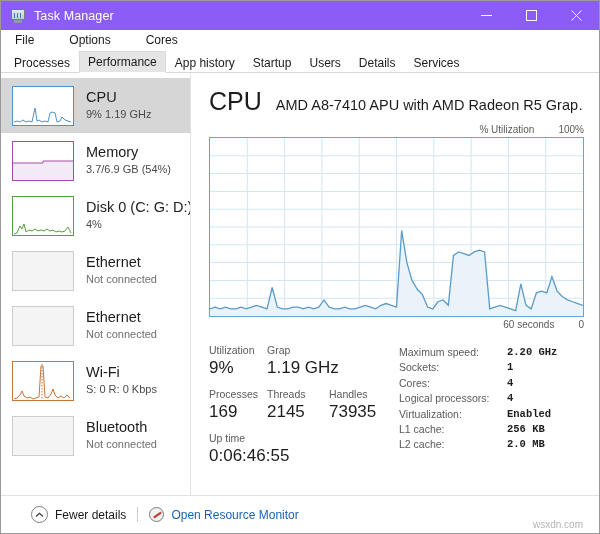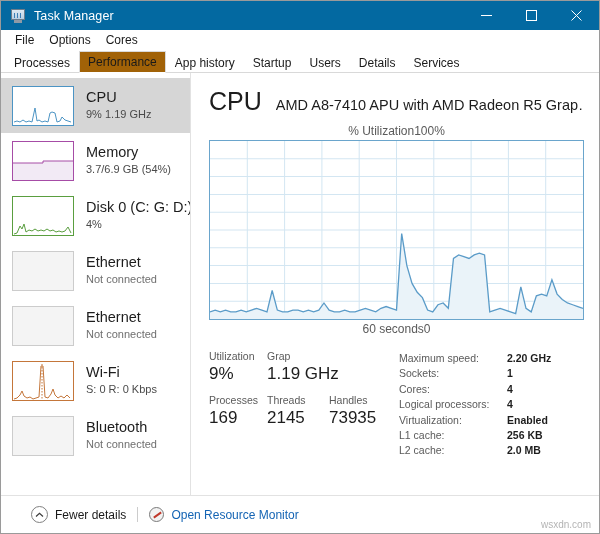--- a/index.html
+++ b/index.html
@@ -11,21 +11,21 @@
   }
   .window {
     width: 600px; height: 534px;
     display: flex; flex-direction: column;
     background: #ffffff;
     border: 1px solid #9a9a9a;
     position: relative;
   }
   
   .titlebar {
-    height: 29px; background: #0369a1;
+    height: 29px; background: #8b5cf6;
     display: flex; align-items: center;
     flex: 0 0 29px;
   }
   .title-icon {
     width: 16px; height: 16px; margin-left: 9px; margin-right: 8px;
     position: relative; flex: 0 0 16px;
   }
   .title-icon .mon {
     position: absolute; left: 1px; top: 1px; width: 14px; height: 11px;
     background: linear-gradient(#dfe9f2, #b9cfe3);
@@ -48,21 +48,21 @@
   .winbtns { margin-left: auto; display: flex; height: 29px; }
   .winbtn {
     width: 45px; height: 29px; display: flex;
     align-items: center; justify-content: center;
     color: #ffffff;
   }
   .winbtn svg { display: block; }
   
   .menubar {
     height: 21px; flex: 0 0 21px; display: flex; align-items: center;
-    background: #ffffff; padding-left: 7px;
+    background: #ffffff; padding-left: 7px; gap: 20px;
   }
   .menu-item {
     font-size: 12px; color: #1a1a1a; padding: 1px 8px 2px 7px;
   }
   
   .tabstrip {
     height: 22px; flex: 0 0 22px; display: flex; align-items: flex-end;
     background: #ffffff; position: relative; padding-left: 4px;
   }
   .tabstrip::after {
@@ -70,21 +70,21 @@
     height: 1px; background: #d9d9d9;
   }
   .tab {
     font-size: 12px; color: #1a1a1a;
     padding: 2px 8px 3px 8px; height: 21px; line-height: 17px;
     position: relative; z-index: 2;
     border: 1px solid transparent;
     background: transparent;
   }
   .tab.active {
-    background: #a16207;
+    background: #e5e5e5;
     border: 1px solid #d9d9d9;
     border-bottom-color: #ffffff;
     height: 22px;
   }
   
   .body {
     flex: 1 1 auto; display: flex; min-height: 0; background: #ffffff;
     position: relative;
   }
   
@@ -119,22 +119,22 @@
   }
   .cpu-head { display: flex; align-items: baseline; }
   .cpu-head .h1 {
     font-size: 25px; color: #1d1d1d; line-height: 28px; font-weight: normal;
   }
   .cpu-head .model {
     font-size: 14.5px; color: #1d1d1d; margin-left: 14px;
     white-space: nowrap; overflow: hidden;
   }
   .axis-row {
-    display: flex; justify-content: center;
-    font-size: 12px; color: #5a5a5a; margin-top: 9px; margin-bottom: 2px;
+    display: flex; justify-content: flex-end;
+    font-size: 10px; color: #5a5a5a; margin-top: 9px; margin-bottom: 2px; gap: 24px;
   }
   .graph {
     height: 180px; border: 1px solid #6aa5cc; position: relative;
     background: #ffffff; overflow: hidden;
   }
   .graph svg { display: block; width: 100%; height: 100%; }
   .axis-row.bottom { margin-top: 2px; margin-bottom: 12px; }
   
   .stats {
     display: flex; margin-top: 14px;
@@ -144,21 +144,21 @@
   .stat-cell { }
   .stat-cell.c1 { width: 58px; }
   .stat-cell.c2 { width: 62px; }
   .stat-label { font-size: 10.5px; color: #5a5a5a; line-height: 13px; }
   .stat-value { font-size: 17px; color: #1d1d1d; line-height: 22px; }
   .stats-right { flex: 1 1 auto; padding-top: 1px; }
   .spec-row { display: flex; line-height: 15.4px; }
   .spec-key {
     font-size: 10.5px; color: #5a5a5a; width: 108px; flex: 0 0 108px;
   }
-  .spec-val { font-size: 10.5px; color: #1d1d1d; font-weight: bold; }
+  .spec-val { font-size: 10.5px; color: #1d1d1d; font-weight: bold; font-family: Liberation Mono, monospace; }
   
   .footer {
     height: 38px; flex: 0 0 38px; border-top: 1px solid #e2e2e2;
     display: flex; align-items: center; padding-left: 30px; background: #ffffff;
   }
   .chev-circle {
     width: 17px; height: 17px; border-radius: 50%;
     border: 1px solid #808080; display: flex;
     align-items: center; justify-content: center; flex: 0 0 17px;
   }
@@ -171,21 +171,21 @@
   }
   .rm-icon::after {
     content: ""; position: absolute; left: 3px; top: 6px;
     width: 9px; height: 2px; background: #c0392b;
     transform: rotate(-35deg);
   }
   .rm-link {
     font-size: 12px; color: #1464b4; margin-left: 7px;
   }
   .watermark {
-    position: absolute; right: 8px; bottom: 3px;
+    position: absolute; right: 16px; bottom: 3px;
     font-size: 10px; color: #b4b4b4;
   }
 </style>
 </head>
 <body>
 
 <div class="window">
 
   <div class="titlebar">
     <div class="title-icon">
@@ -385,20 +385,26 @@
             </div>
             <div class="stat-cell c2">
               <div class="stat-label">Threads</div>
               <div class="stat-value">2145</div>
             </div>
             <div class="stat-cell">
               <div class="stat-label">Handles</div>
               <div class="stat-value">73935</div>
             </div>
           </div>
+          <div class="stat-row">
+            <div class="stat-cell">
+              <div class="stat-label">Up time</div>
+              <div class="stat-value">0:06:46:55</div>
+            </div>
+          </div>
         </div>
 
         <div class="stats-right">
           <div class="spec-row">
             <div class="spec-key">Maximum speed:</div>
             <div class="spec-val">2.20 GHz</div>
           </div>
           <div class="spec-row">
             <div class="spec-key">Sockets:</div>
             <div class="spec-val">1</div>

